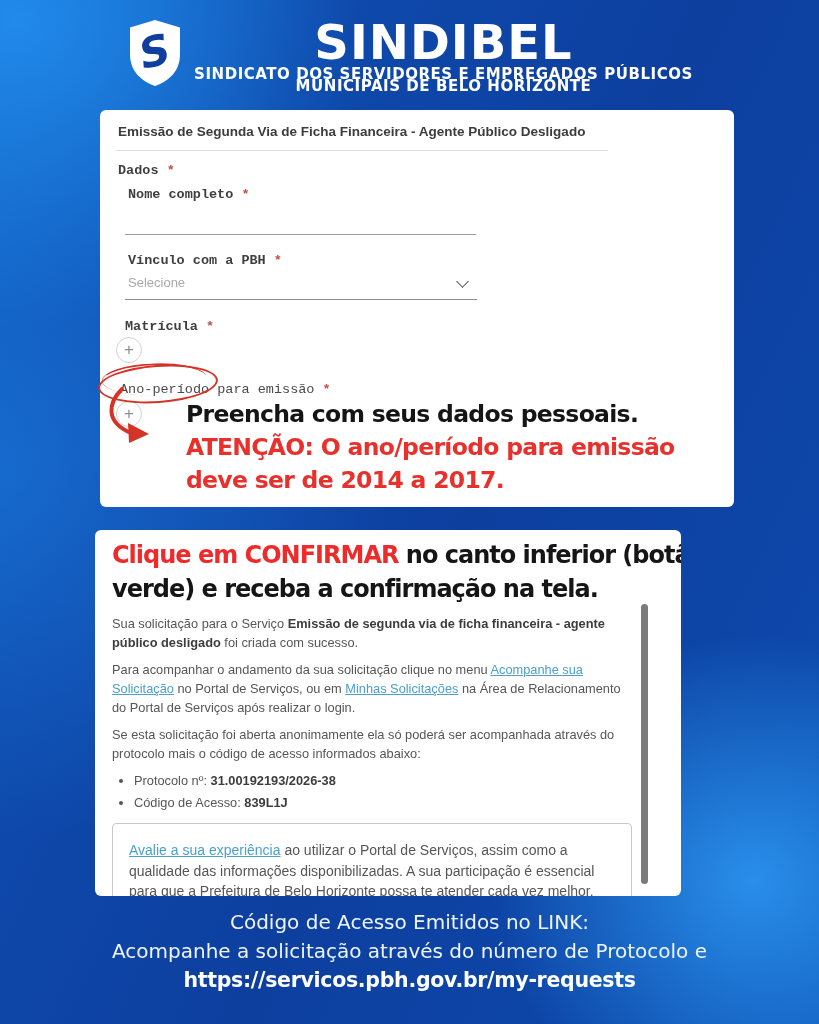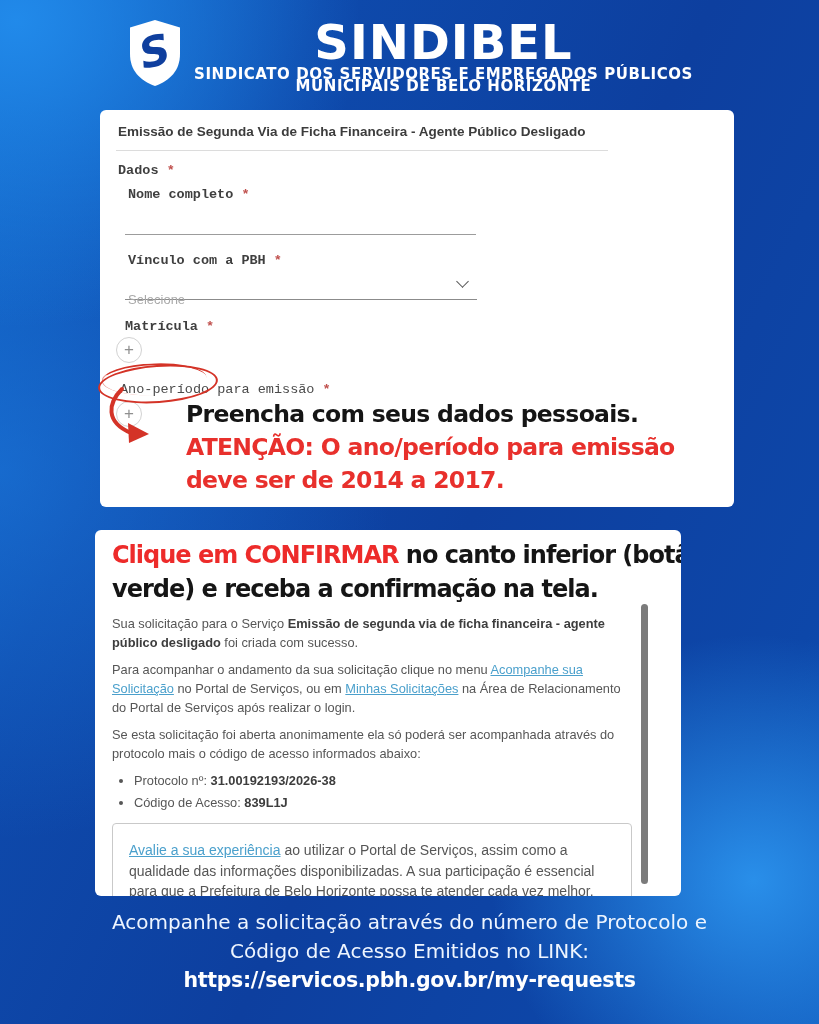--- a/index.html
+++ b/index.html
@@ -28,21 +28,21 @@
   .lbl{position:absolute;font-family:Liberation Mono, monospace;font-size:13.5px;font-weight:700;color:#3f3f3f;}
   .req{color:#c0504d;font-weight:700;}
   .lbl-dados{left:18px;top:53px;}
   .lbl-nome{left:28px;top:77px;}
   .lbl-vinc{left:28px;top:143px;}
   .lbl-matr{left:25px;top:209px;}
   .lbl-ano{left:20px;top:272px;font-weight:400;color:#4a4a4a;z-index:2;}
   .underline-input{position:absolute;left:25px;width:347px;height:26px;border:none;border-bottom:1px solid #9c9c9c;background:transparent;outline:none;font-family:"Liberation Sans",sans-serif;font-size:13px;color:#444;}
   .u-nome{top:96px;}
   .select-display{position:absolute;left:25px;top:160px;width:352px;height:29px;border-bottom:1px solid #8b8b8b;cursor:pointer;}
-  .select-display .ph{position:absolute;left:3px;top:22px;font-family:"Liberation Sans",sans-serif;font-size:13px;color:#a9a9a9;}
+  .select-display .ph{position:absolute;left:3px;top:5px;font-family:"Liberation Sans",sans-serif;font-size:13px;color:#a9a9a9;}
   .chev{position:absolute;right:10px;top:7px;width:8px;height:8px;border-right:1.6px solid #555;border-bottom:1.6px solid #555;transform:rotate(45deg);}
   .plus-btn{position:absolute;width:26px;height:26px;border-radius:50%;border:1px solid #d2d2d2;background:#fff;color:#8f8f8f;font-size:17px;line-height:24px;text-align:center;padding:0;cursor:pointer;font-family:"Liberation Sans",sans-serif;}
   .plus1{left:16px;top:227px;}
   .plus2{left:16px;top:291px;z-index:1;}
   .red-ellipse{position:absolute;left:-2px;top:255px;width:116px;height:34px;border:2.5px solid #d43327;border-radius:50%;transform:rotate(-4deg);z-index:3;}
   .red-ellipse::before{content:"";position:absolute;left:2px;top:-4px;width:104px;height:30px;border-top:2px solid #d43327;border-radius:50%;transform:rotate(2deg);border-left:1px solid rgba(212,51,39,.5);}
   .red-arrow{position:absolute;left:4px;top:276px;z-index:3;}
   .note{position:absolute;left:86px;top:288px;font-size:23.5px;line-height:33px;font-weight:800;letter-spacing:-.7px;color:#151515;}
   .note .red{color:#e8302c;}
   
@@ -134,18 +134,18 @@
         <li><span>Código de Acesso: </span><span class="b">839L1J</span></li>
       </ul>
       <div class="feedback-box">
         <p><a class="link">Avalie a sua experiência</a><span> ao utilizar o Portal de Serviços, assim como a qualidade das informações disponibilizadas. A sua participação é essencial para que a Prefeitura de Belo Horizonte possa te atender cada vez melhor.</span></p>
       </div>
     </div>
     <div class="scrollbar-thumb"></div>
   </section>
 
   <div class="footer">
+    <div>Código de Acesso Emitidos no LINK:</div>
     <div>Acompanhe a solicitação através do número de Protocolo e</div>
-    <div>Código de Acesso Emitidos no LINK:</div>
     <div class="url">https://servicos.pbh.gov.br/my-requests</div>
   </div>
 
 </div>
 
 </body></html>

